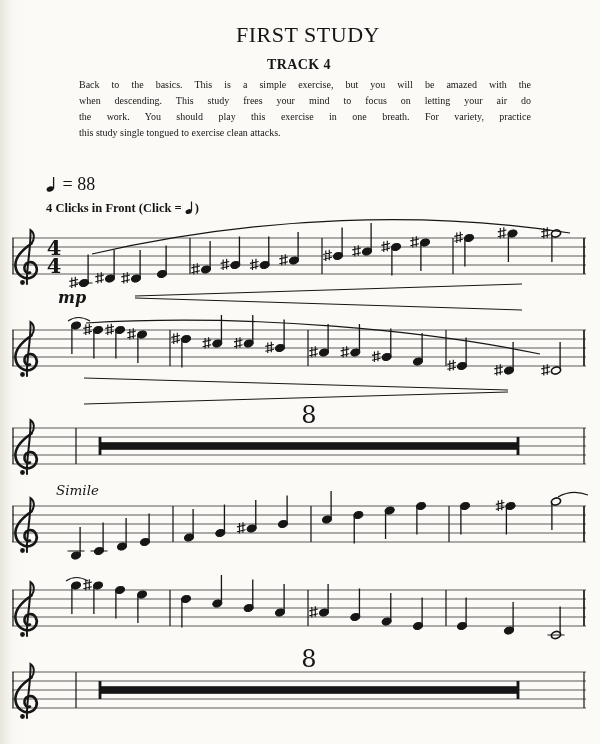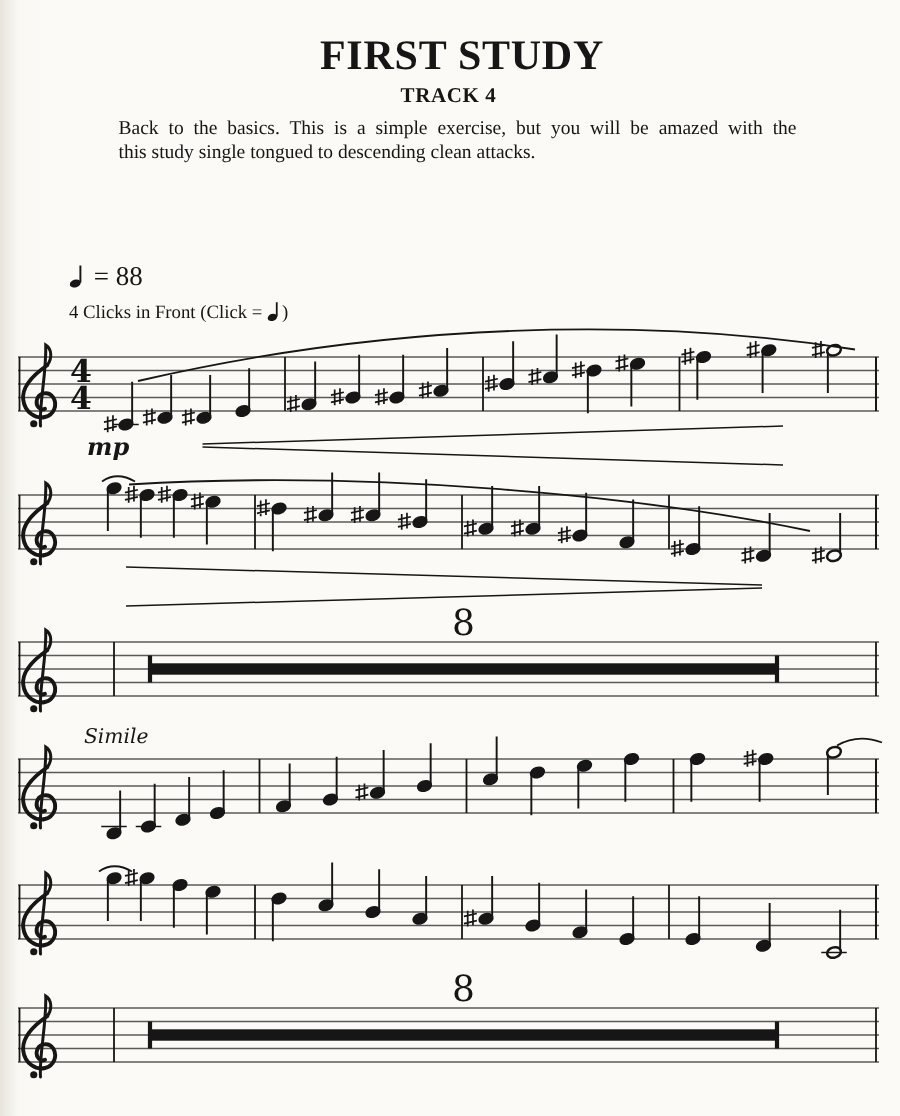--- a/index.html
+++ b/index.html
@@ -2,44 +2,46 @@
 <html><head>
 <meta charset="utf-8">
 <style>
   html,body{margin:0;padding:0;}
   body{
     width:600px;height:744px;position:relative;overflow:hidden;
     background:linear-gradient(90deg,#e7e4dc 0px,#f9f8f3 12px,#fbfaf6 30px);
     font-family:"Liberation Serif",serif;color:#161616;
   }
   .abs{position:absolute;}
-  .title{top:22px;left:16px;right:0;text-align:center;font-size:28px;font-weight:bold;letter-spacing:.5px;}
+  .title{top:22px;left:16px;right:0;text-align:center;font-size:22px;font-weight:normal;letter-spacing:.5px;}
   .subtitle{top:57px;left:0;right:2px;text-align:center;font-size:14px;font-weight:bold;letter-spacing:.4px;}
-  .intro{top:77px;left:79px;width:452px;font-size:13px;line-height:15.9px;}
+  .intro{top:77px;left:79px;width:452px;font-size:10px;line-height:15.9px;}
   .introline{white-space:nowrap;text-align:justify;text-align-last:justify;}
   .introline.last{text-align-last:left;}
   .temporow{left:46px;white-space:nowrap;font-size:18px;}
   .row1{top:174px;}
-  .row2{top:200px;font-weight:normal;font-size:12.5px;}
+  .row2{top:200px;font-weight:bold;font-size:12.5px;}
   .noteglyph{display:inline-block;vertical-align:-3px;}
   svg text{stroke:none;}
   .tsig{font-family:"DejaVu Serif",serif;font-weight:bold;font-size:21px;}
   .restnum{font-family:"DejaVu Serif",serif;font-size:24px;}
   .dyn{font-family:"DejaVu Serif",serif;font-style:italic;font-weight:bold;font-size:16px;}
   .simile{font-family:"DejaVu Serif",serif;font-style:italic;font-size:13.5px;}
 </style>
 </head>
 <body>
 
 <div class="abs title">FIRST STUDY</div>
 <div class="abs subtitle">TRACK 4</div>
 
 <div class="abs intro">
   <div class="introline">Back to the basics.  This is a simple exercise, but you will be amazed with the</div>
-  <div class="introline last">this study single tongued to descending clean attacks.</div>
+  <div class="introline">when descending.  This study frees your mind to focus on letting your air do</div>
+  <div class="introline">the work.  You should play this exercise in one breath.  For variety, practice</div>
+  <div class="introline last">this study single tongued to exercise clean attacks.</div>
 </div>
 
 <div class="abs temporow row1">
   <svg class="noteglyph" width="12" height="18" viewBox="0 0 12 18">
     <ellipse cx="4.2" cy="14" rx="3.7" ry="2.6" transform="rotate(-18 4.2 14)" fill="#161616"></ellipse>
     <line x1="7.6" y1="13.4" x2="7.6" y2="2" stroke="#161616" stroke-width="1.3"></line>
   </svg>
   <span>= 88</span>
 </div>
 

